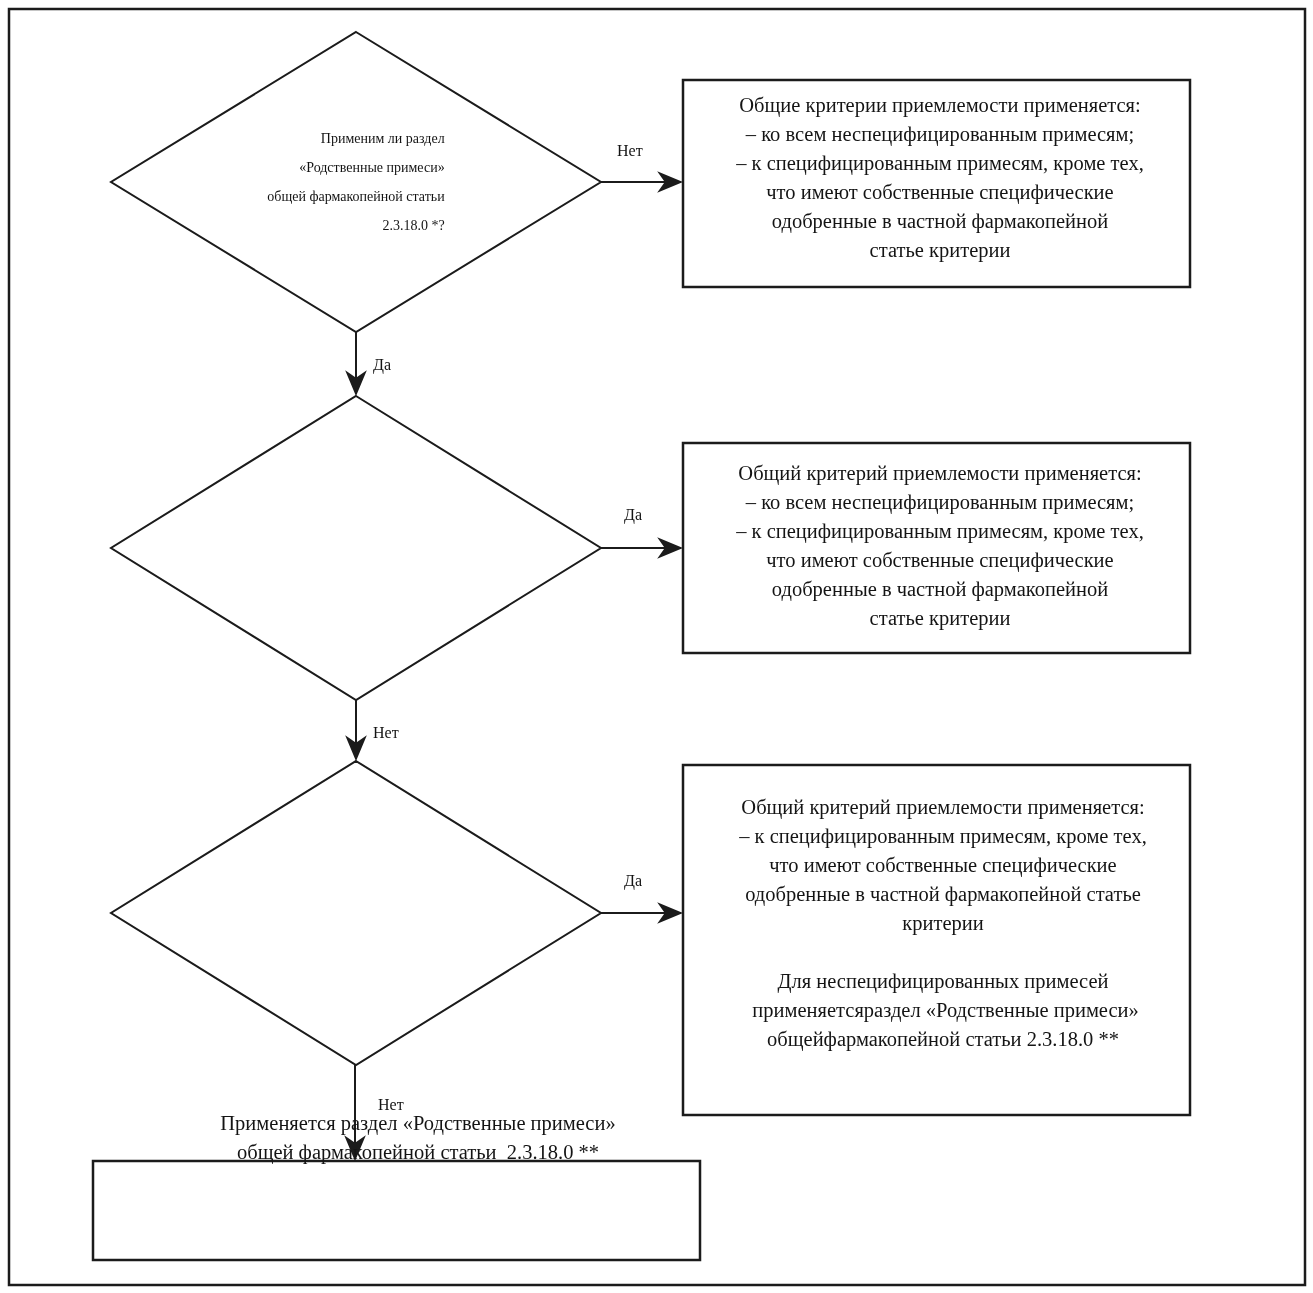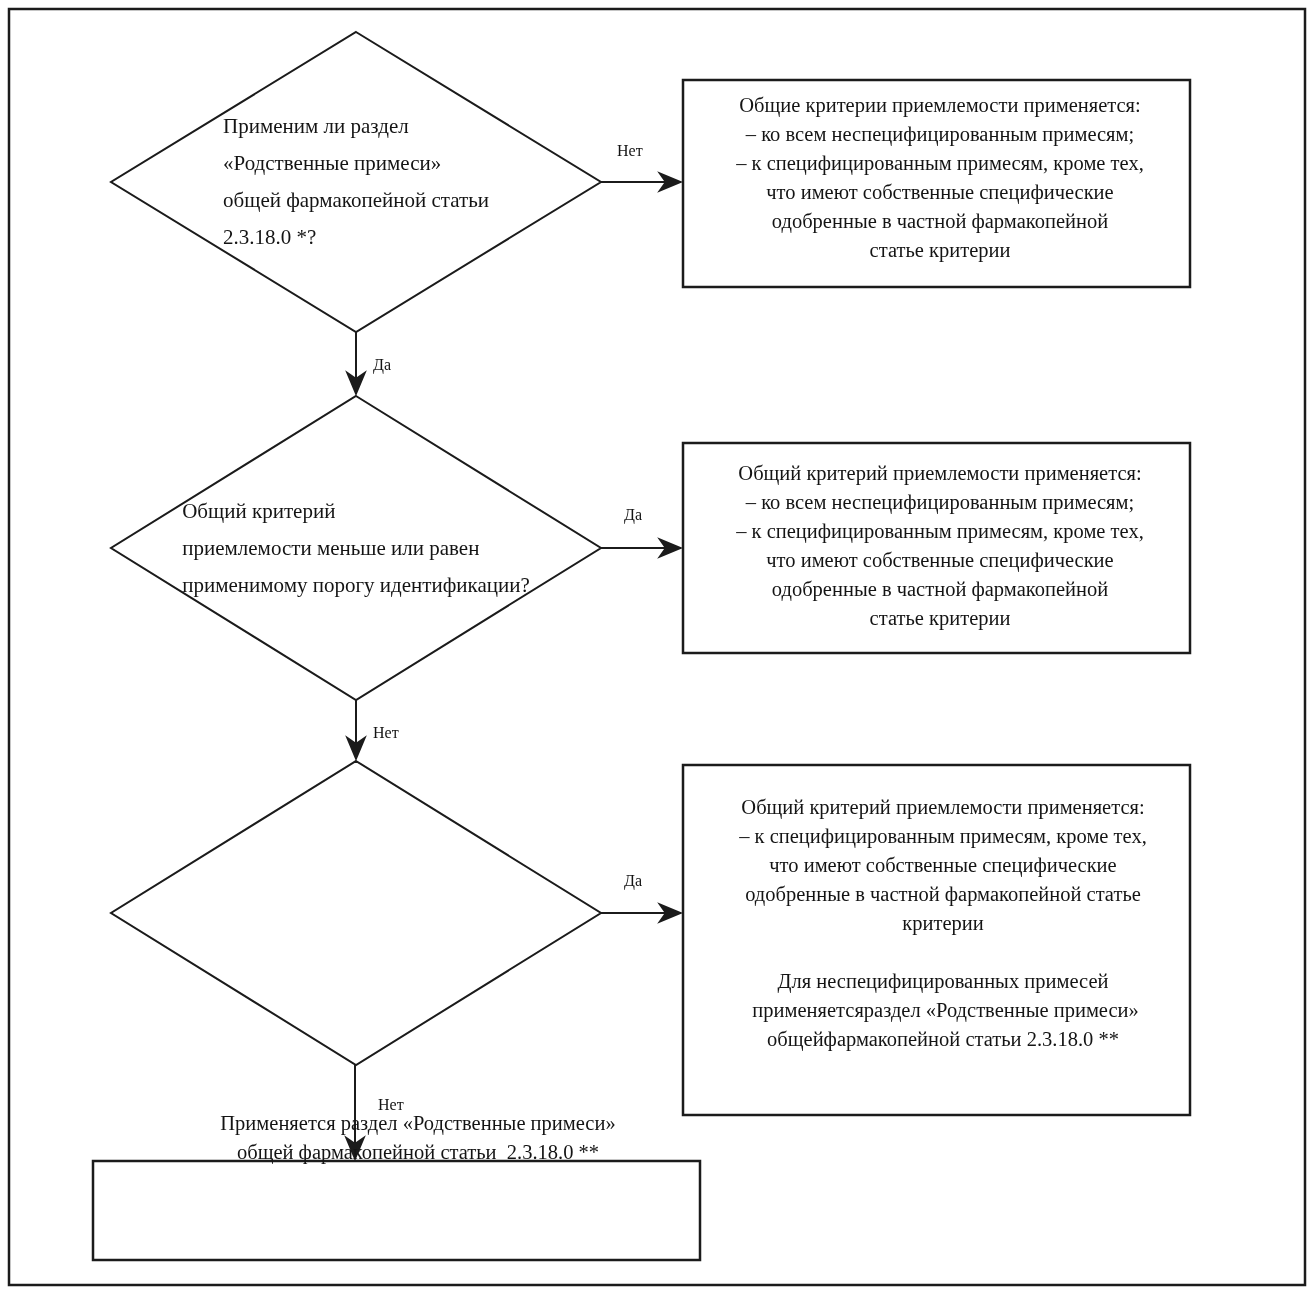--- a/index.html
+++ b/index.html
@@ -19,23 +19,23 @@
   }
   .node-text {
     position: absolute;
     white-space: pre-line;
     color: #141414;
   }
   .diamond-text {
     display: flex;
     align-items: center;
     justify-content: center;
-    text-align: left;
-    font-size: 21px;
-    line-height: 37px;
+    text-align: right;
+    font-size: 14px;
+    line-height: 29px;
   }
   .shift-up { padding-bottom: 18px; }
   .shift-down { padding-top: 6px; }
   .box-text {
     font-size: 20.5px;
     line-height: 29px;
     text-align: center;
   }
   .edge-label {
     position: absolute;
@@ -72,23 +72,20 @@
     <line x1="356" y1="700" x2="356" y2="759" stroke="#1b1b1b" stroke-width="2" marker-end="url(#arrow)"></line>
     <line x1="601" y1="913" x2="681" y2="913" stroke="#1b1b1b" stroke-width="2" marker-end="url(#arrow)"></line>
     <line x1="355" y1="1065" x2="355" y2="1159" stroke="#1b1b1b" stroke-width="2" marker-end="url(#arrow)"></line>
   </svg>
 
   <div class="node-text diamond-text shift-up" style="left:111px; top:32px; width:490px; height:300px;">Применим ли раздел
 «Родственные примеси»
 общей фармакопейной статьи
 2.3.18.0 *?</div>
 
-  <div class="node-text diamond-text shift-up" style="left:111px; top:396px; width:490px; height:304px;">Общий критерий
-приемлемости меньше или равен
-применимому порогу идентификации?</div>
 
 
   <div class="node-text box-text" style="left:705px; top:91px; width:470px;">Общие критерии приемлемости применяется:
 – ко всем неспецифицированным примесям;
 – к специфицированным примесям, кроме тех,
 что имеют собственные специфические
 одобренные в частной фармакопейной
 статье критерии</div>
 
   <div class="node-text box-text" style="left:705px; top:459px; width:470px;">Общий критерий приемлемости применяется:

